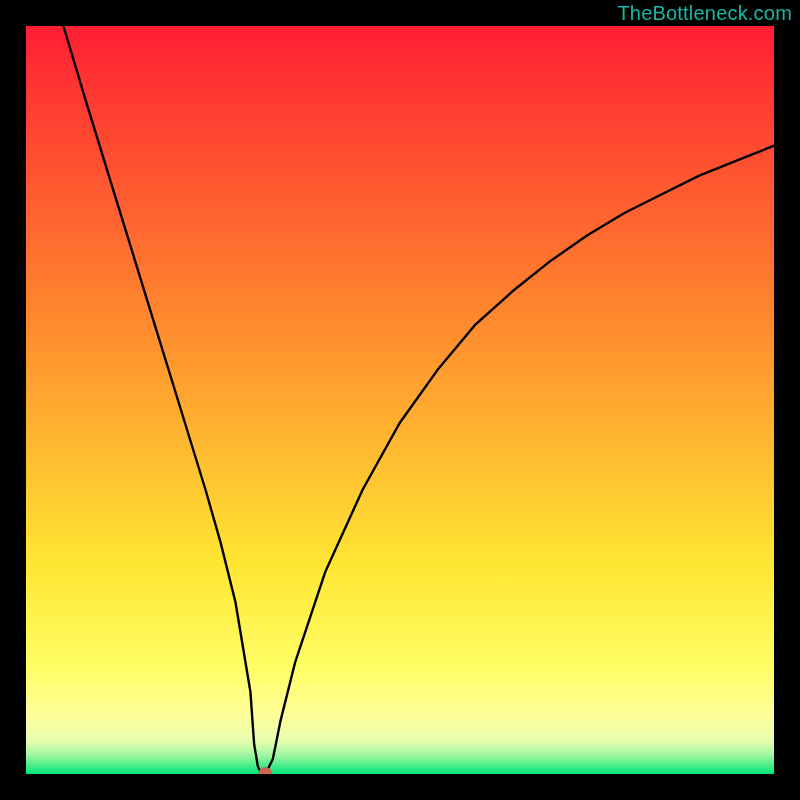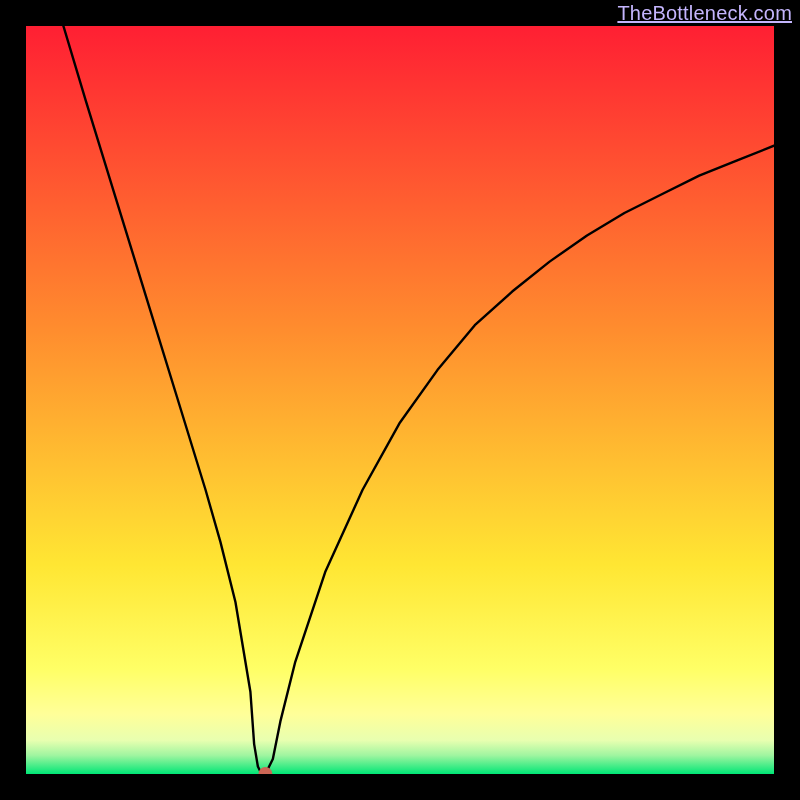--- a/index.html
+++ b/index.html
@@ -24,26 +24,25 @@
     left: 26px;
     top: 26px;
     width: 748px;
     height: 748px;
     
   }
   .attribution {
     position: absolute;
     top: 2px;
     right: 8px;
-    color: #c4b5fd;
+    color: #14b8a6;
     font-size: 20px;
     font-weight: 500;
     letter-spacing: 0.2px;
     user-select: none;
-    text-decoration: underline;
   }
 </style>
 </head>
 <body>
 
 <div class="frame">
   <div class="plot">
     <svg id="plot-svg" width="748" height="748" viewBox="0 0 748 748">
       <defs>
         <linearGradient id="bg-grad" x1="0" y1="0" x2="0" y2="1">

